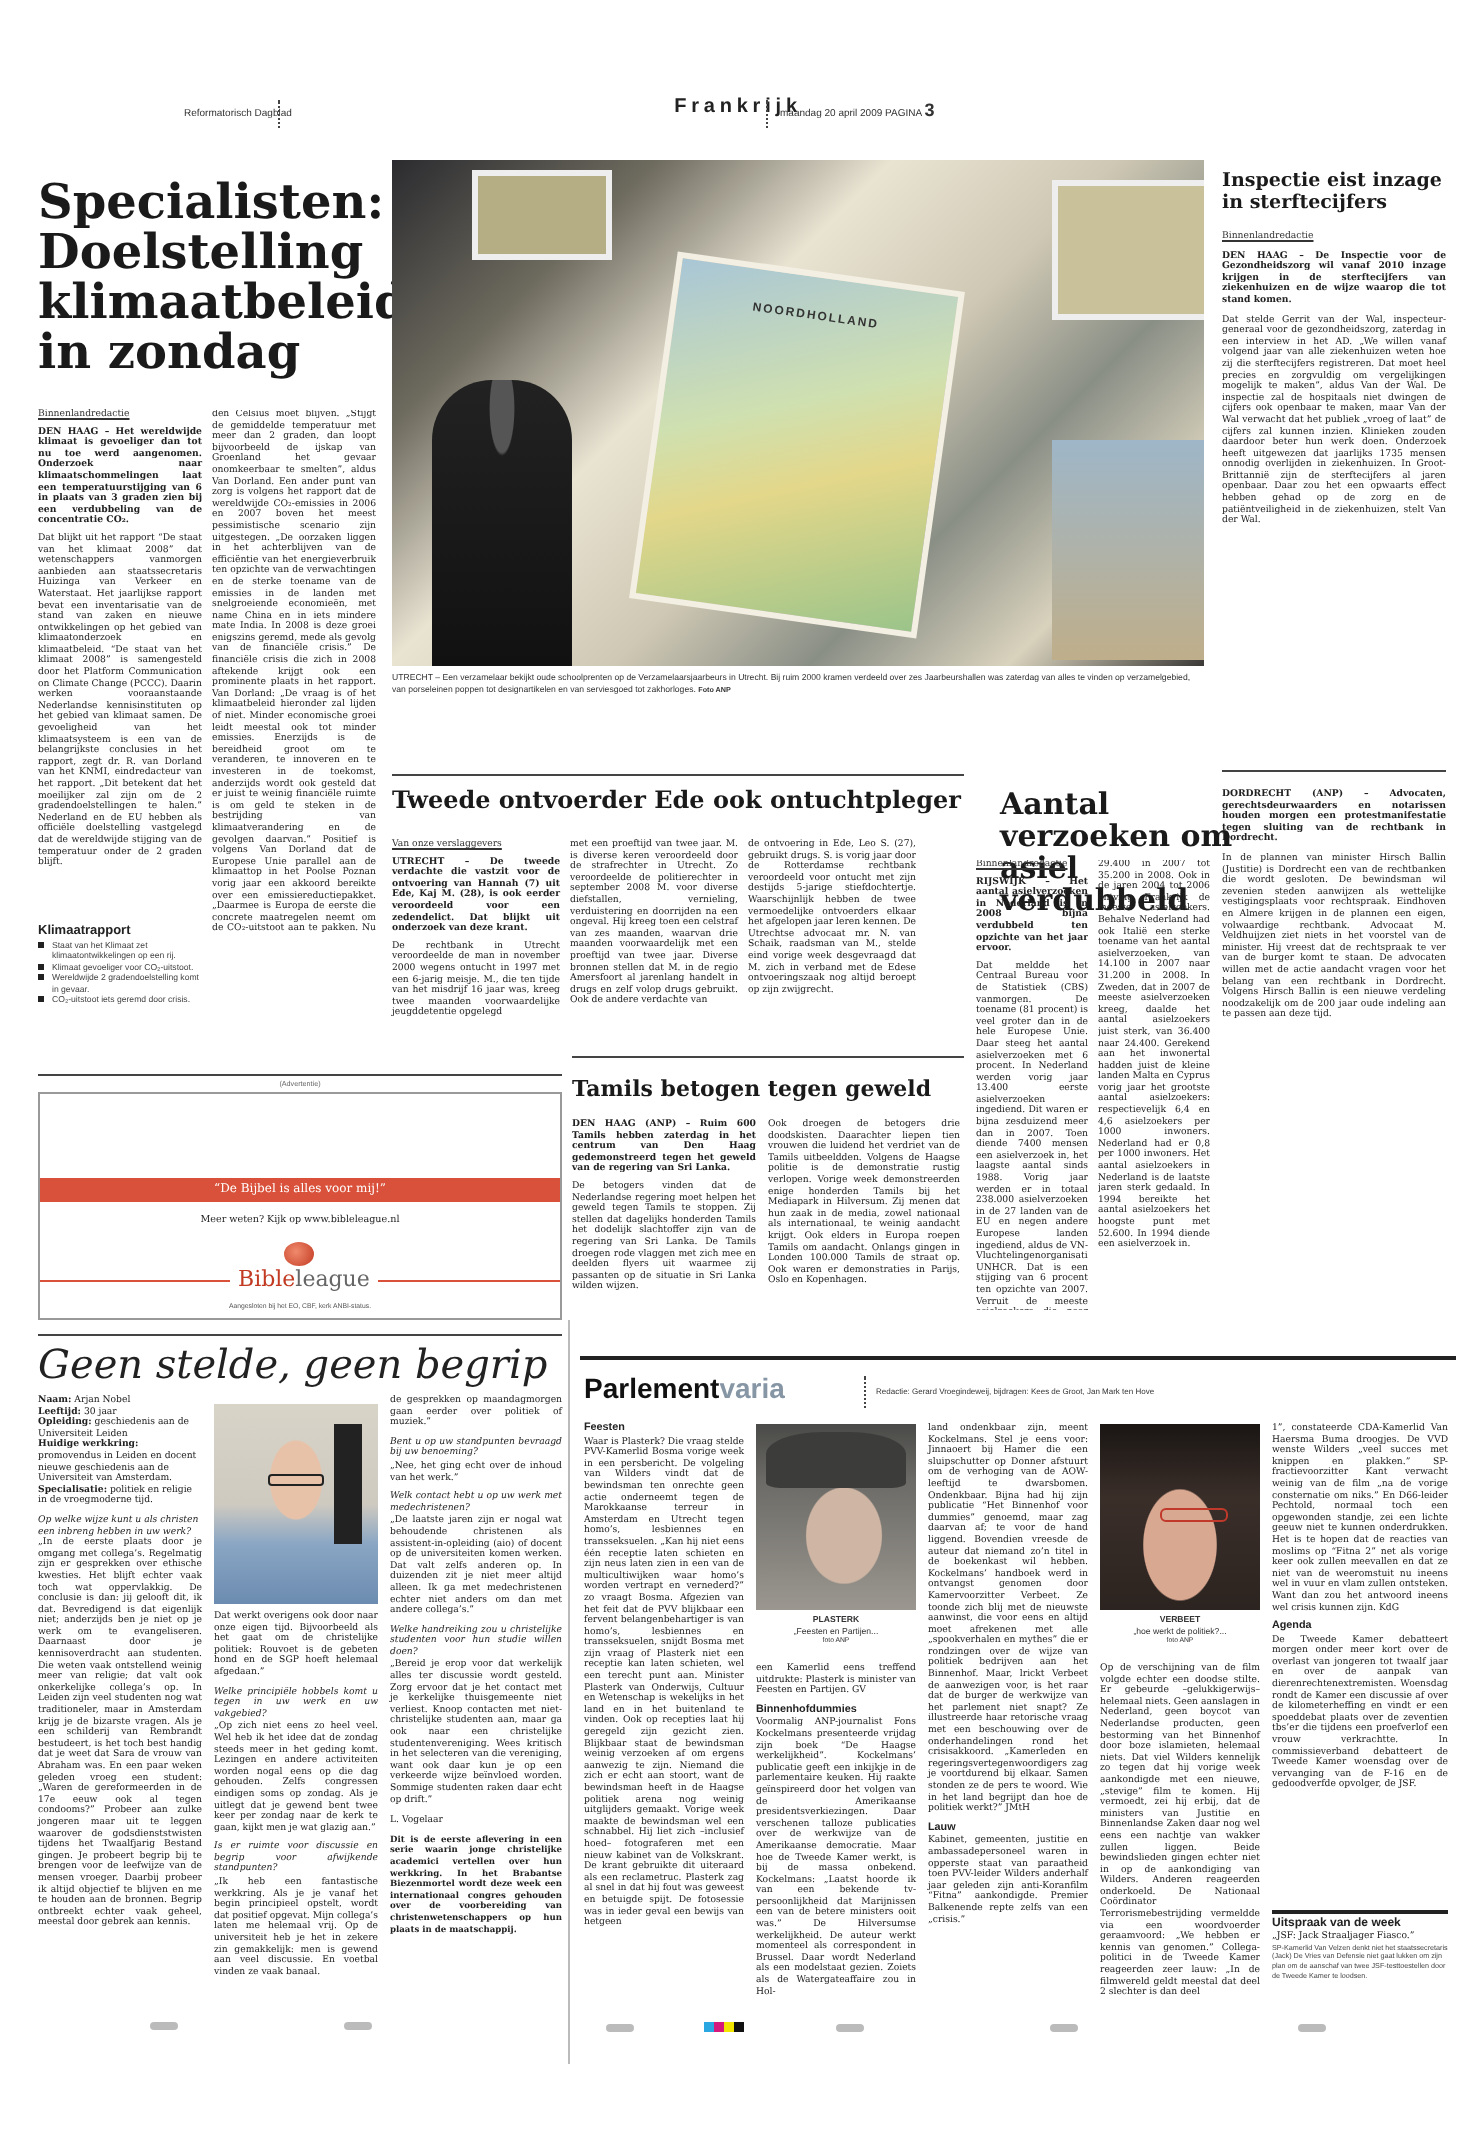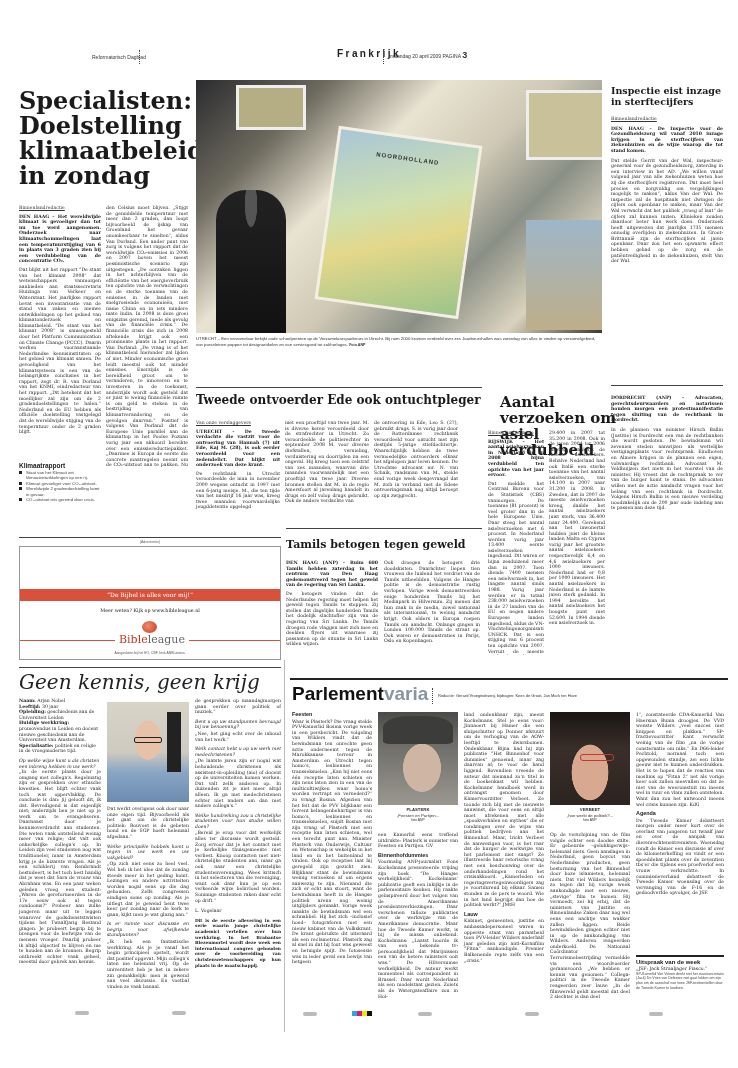--- a/index.html
+++ b/index.html
@@ -125,21 +125,21 @@
 <div class="abs" style="left:19px;top:546px;width:262px;height:114px;border:1px solid #999">
   <div class="abs serif" style="left:0;top:42px;width:260px;height:12px;background:#d9513a;color:#fff;text-align:center;font-size:6px;line-height:12px">“De Bijbel is alles voor mij!”</div>
   <div class="abs serif" style="left:0;top:61px;width:260px;text-align:center;font-size:4.8px">Meer weten? Kijk op www.bibleleague.nl</div>
   <div class="abs" style="left:122px;top:74px;width:15px;height:12px;border-radius:50%;background:radial-gradient(circle at 40% 40%,#f08a6c,#c23a22)"></div>
   <div class="abs" style="left:0;top:93px;width:260px;border-top:1px solid #d9513a"></div>
   <div class="abs serif" style="left:95px;top:86px;padding:0 4px;background:#fff;font-size:11px;line-height:13px"><span style="color:#c23a22">Bible</span><span style="color:#666">league</span></div>
   <div class="abs sans" style="left:0;top:104px;width:260px;text-align:center;font-size:3.4px;color:#555">Aangesloten bij het EO, CBF, kerk ANBI-status.</div>
 </div>
 
 <div class="abs rule" style="left:19px;top:667px;width:262px"></div>
-<div class="abs serif" style="left:19px;top:670px;font-size:20px;line-height:24px;font-style:italic;color:#222">Geen kennis, geen krijg</div>
+<div class="abs serif" style="left:19px;top:670px;font-size:20px;line-height:24px;font-style:italic;color:#222">Geen stelde, geen begrip</div>
 <div class="abs" style="left:19px;top:698px;width:82px">
   <p><b>Naam:</b><span> Arjan Nobel</span></p>
   <p><b>Leeftijd:</b><span> 30 jaar</span></p>
   <p><b>Opleiding:</b><span> geschiedenis aan de Universiteit Leiden</span></p>
   <p><b>Huidige werkkring:</b><span> promovendus in Leiden en docent nieuwe geschiedenis aan de Universiteit van Amsterdam.</span></p>
   <p><b>Specialisatie:</b><span> politiek en religie in de vroegmoderne tijd.</span></p>
   <p style="margin-top:4px;font-style:italic">Op welke wijze kunt u als christen een inbreng hebben in uw werk?</p>
   <p style="text-align:justify">„In de eerste plaats door je omgang met collega’s. Regelmatig zijn er gesprekken over ethische kwesties. Het blijft echter vaak toch wat oppervlakkig. De conclusie is dan: jij gelooft dit, ik dat. Bevredigend is dat eigenlijk niet; anderzijds ben je niet op je werk om te evangeliseren. Daarnaast door je kennisoverdracht aan studenten. Die weten vaak ontstellend weinig meer van religie; dat valt ook onkerkelijke collega’s op. In Leiden zijn veel studenten nog wat traditioneler, maar in Amsterdam krijg je de bizarste vragen. Als je een schilderij van Rembrandt bestudeert, is het toch best handig dat je weet dat Sara de vrouw van Abraham was. En een paar weken geleden vroeg een student: „Waren de gereformeerden in de 17e eeuw ook al tegen condooms?” Probeer aan zulke jongeren maar uit te leggen waarover de godsdienststwisten tijdens het Twaalfjarig Bestand gingen. Je probeert begrip bij te brengen voor de leefwijze van de mensen vroeger. Daarbij probeer ik altijd objectief te blijven en me te houden aan de bronnen. Begrip ontbreekt echter vaak geheel, meestal door gebrek aan kennis.</p>
 </div>
 <div class="abs photo" style="left:107px;top:702px;width:82px;height:100px;background:radial-gradient(ellipse at 50% 38%,#e8c2a8 0 22%,transparent 23%),linear-gradient(180deg,#d9d4c8 0,#cfcac0 50%,#8aa6c4 70%,#6b8bb0 100%)">
@@ -160,21 +160,21 @@
   <p style="margin-top:4px;font-style:italic">Welk contact hebt u op uw werk met medechristenen?</p>
   <p>„De laatste jaren zijn er nogal wat behoudende christenen als assistent-in-opleiding (aio) of docent op de universiteiten komen werken. Dat valt zelfs anderen op. In duizenden zit je niet meer altijd alleen. Ik ga met medechristenen echter niet anders om dan met andere collega’s.”</p>
   <p style="margin-top:4px;font-style:italic">Welke handreiking zou u christelijke studenten voor hun studie willen doen?</p>
   <p>„Bereid je erop voor dat werkelijk alles ter discussie wordt gesteld. Zorg ervoor dat je het contact met je kerkelijke thuisgemeente niet verliest. Knoop contacten met niet-christelijke studenten aan, maar ga ook naar een christelijke studentenvereniging. Wees kritisch in het selecteren van die vereniging, want ook daar kun je op een verkeerde wijze beïnvloed worden. Sommige studenten raken daar echt op drift.”</p>
   <p style="margin-top:5px">L. Vogelaar</p>
   <p style="margin-top:4px;font-weight:bold;font-size:4.3px">Dit is de eerste aflevering in een serie waarin jonge christelijke academici vertellen over hun werkkring. In het Brabantse Biezenmortel wordt deze week een internationaal congres gehouden over de voorbereiding van christenwetenschappers op hun plaats in de maatschappij.</p>
 </div>
 
 <div class="abs" style="left:284px;top:660px;width:1px;height:372px;background:#bbb"></div>
 <div class="abs rule2" style="left:290px;top:678px;width:438px"></div>
-<div class="abs sans" style="left:292px;top:684px;font-size:19px;line-height:20px;font-weight:bold">
+<div class="abs sans" style="left:292px;top:684px;font-size:14px;line-height:20px;font-weight:bold">
   <span style="color:#111">Parlement</span><span style="color:#8796a5">varia</span>
 </div>
 <span class="abs dots" style="left:432px;top:688px;height:16px"></span>
 <span class="abs sans" style="left:438px;top:693px;font-size:4px;color:#333">Redactie: Gerard Vroegindeweij, bijdragen: Kees de Groot, Jan Mark ten Hove</span>
 
 <div class="abs col" style="left:292px;top:712px;width:80px">
   <p class="sans" style="font-weight:bold;font-size:5.4px">Feesten</p>
   <p>Waar is Plasterk? Die vraag stelde PVV-Kamerlid Bosma vorige week in een persbericht. De volgeling van Wilders vindt dat de bewindsman ten onrechte geen actie onderneemt tegen de Marokkaanse terreur in Amsterdam en Utrecht tegen homo’s, lesbiennes en transseksuelen. „Kan hij niet eens één receptie laten schieten en zijn neus laten zien in een van de multicultiwijken waar homo’s worden vertrapt en vernederd?” zo vraagt Bosma. Afgezien van het feit dat de PVV blijkbaar een fervent belangenbehartiger is van homo’s, lesbiennes en transseksuelen, snijdt Bosma met zijn vraag of Plasterk niet een receptie kan laten schieten, wel een terecht punt aan. Minister Plasterk van Onderwijs, Cultuur en Wetenschap is wekelijks in het land en in het buitenland te vinden. Ook op recepties laat hij geregeld zijn gezicht zien. Blijkbaar staat de bewindsman weinig verzoeken af om ergens aanwezig te zijn. Niemand die zich er echt aan stoort, want de bewindsman heeft in de Haagse politiek arena nog weinig uitglijders gemaakt. Vorige week maakte de bewindsman wel een schnabbel. Hij liet zich –inclusief hoed– fotograferen met een nieuw kabinet van de Volkskrant. De krant gebruikte dit uiteraard als een reclametruc. Plasterk zag al snel in dat hij fout was geweest en betuigde spijt. De fotosessie was in ieder geval een bewijs van hetgeen</p>
 </div>
 <div class="abs photo" style="left:378px;top:712px;width:80px;height:93px;background:radial-gradient(ellipse at 55% 60%,#cfb6a4 0 30%,transparent 31%),linear-gradient(180deg,#4a4a48 0,#6b6a66 30%,#9b9790 100%)">

